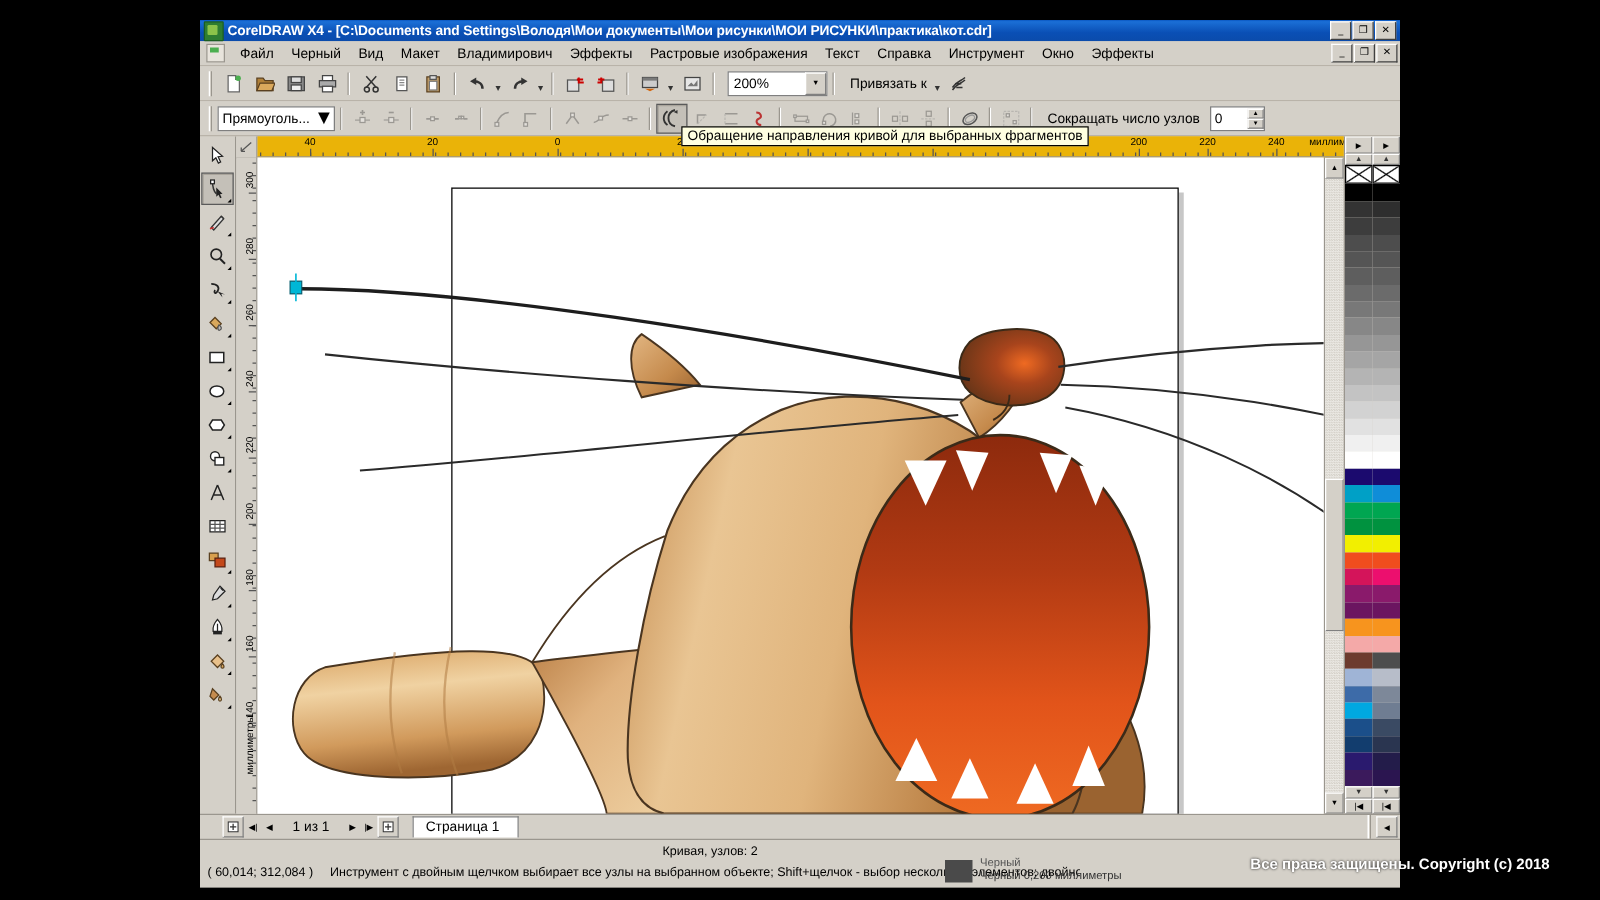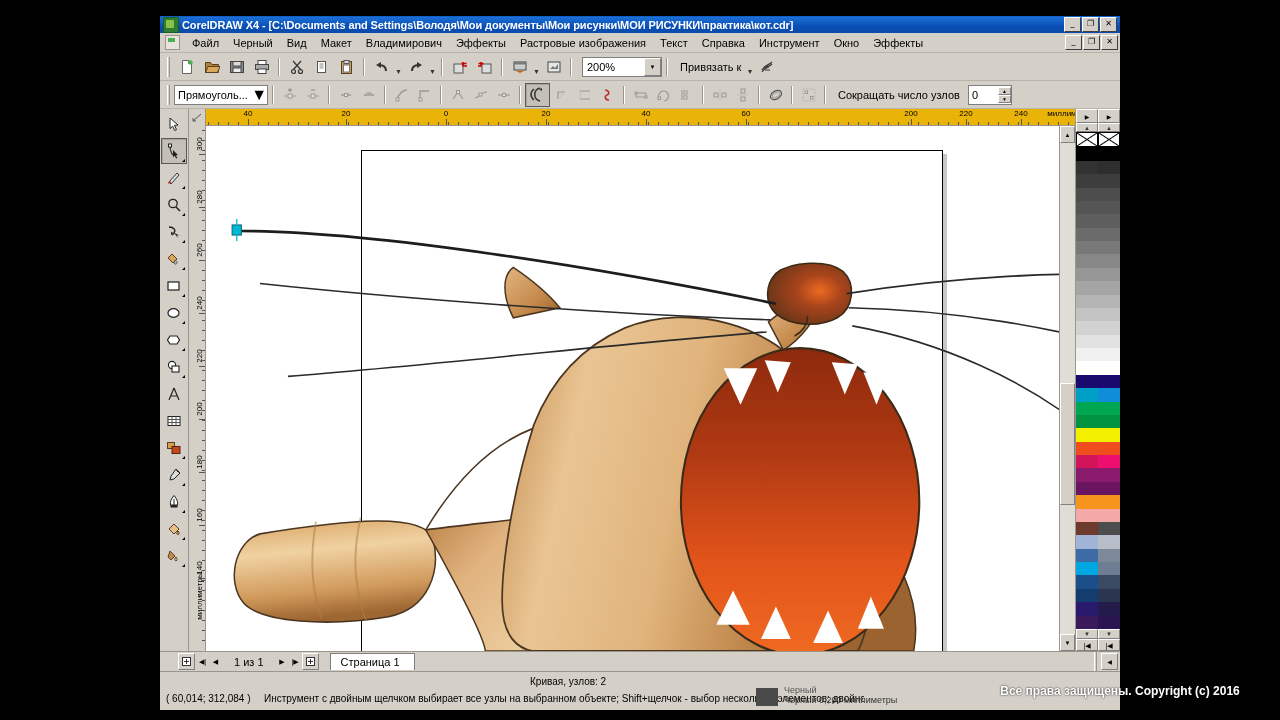--- a/index.html
+++ b/index.html
@@ -472,20 +472,21 @@
 
     <div class="tblabel">Сокращать число узлов</div>
     <div class="numfield">
       <div class="nv">0</div>
       <div class="spin">
         <i>▲</i>
         <i>▼</i>
       </div>
     </div>
 
+    <div class="tooltip">Обращение направления кривой для выбранных фрагментов</div>
   </div>
 
   <div class="bodyrow">
 
     <div class="toolbox">
       <div class="tool">
         <svg width="16" height="16" viewBox="0 0 16 16">
               <path d="M4 2l8 7-3.5.4 2 4.2-1.8.9-2-4.3-2.7 2.4z" fill="#fff" stroke="#222"></path>
             </svg>
       </div>
@@ -1026,16 +1027,16 @@
     <div class="st-coord">( 60,014; 312,084 )</div>
     <div class="st-hint">Инструмент с двойным щелчком выбирает все узлы на выбранном объекте; Shift+щелчок - выбор нескольких элементов; двойной щ...</div>
     <div class="st-fillswatch"></div>
     <div class="st-fill-lab">Черный</div>
     <div class="st-out-lab">Черный  0,200 миллиметры</div>
   </div>
 
 </div>
 
 <div class="copyright">
-  <div>Все права защищены. Copyright (c) 2016</div>
+  <div>Все права защищены. Copyright (c) 2018</div>
 </div>
 
 </div>
 
 </body></html>

